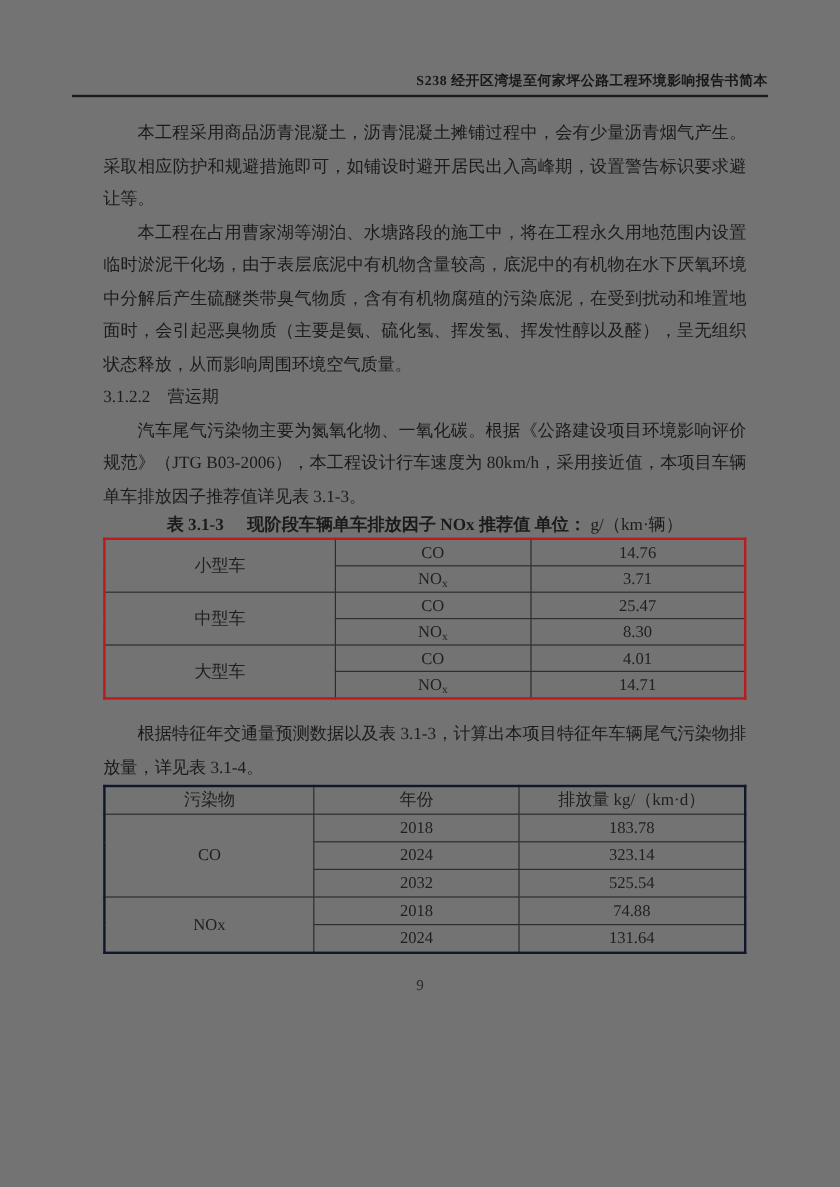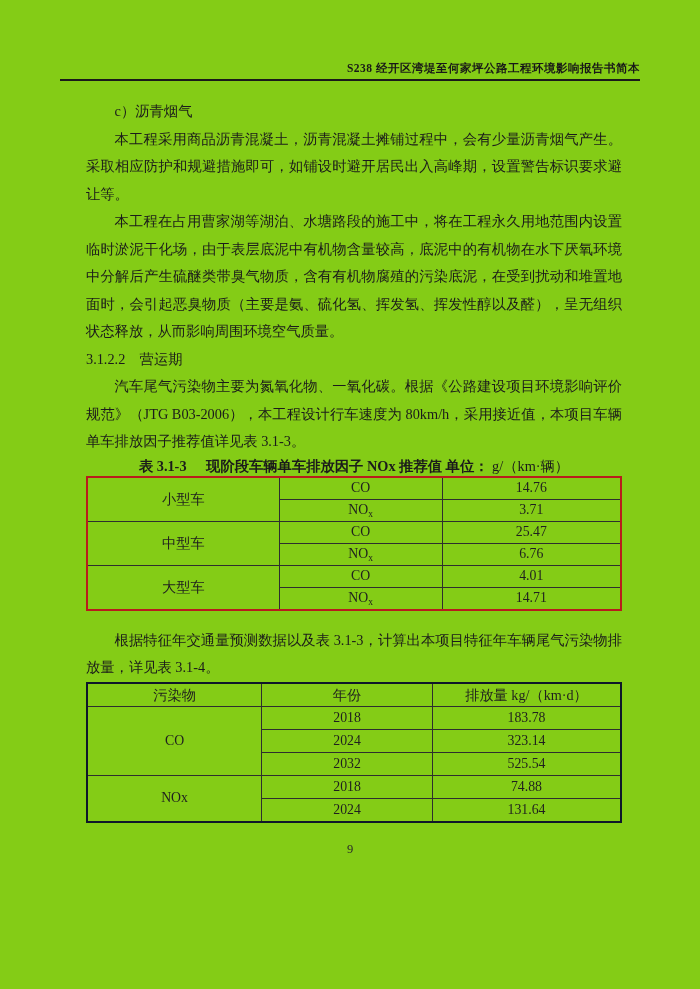--- a/index.html
+++ b/index.html
@@ -1,19 +1,19 @@
 <!DOCTYPE html>
 <html><head>
 <meta charset="utf-8">
 <style>
   html,body{margin:0;padding:0;background:#ffffff;}
   .page{
     position:relative;
     width:700px;height:989px;
-    background:#84cc16;
+    background:#737373;
     font-family:"Liberation Serif","DejaVu Serif",serif;
     color:#1b1b1b;
     overflow:hidden;
     box-sizing:border-box;
   }
   .page-header{
     padding-top:60px;
     margin:0 60px;
     text-align:right;
     font-size:11.5px;
@@ -82,21 +82,20 @@
 <body>
 
 <div class="page">
 
   <div class="page-header">
     <span>S238 经开区湾堤至何家坪公路工程环境影响报告书简本</span>
   </div>
 
   <div class="content">
 
-    <p class="h-item">c）沥青烟气</p>
     <p class="para">本工程采用商品沥青混凝土，沥青混凝土摊铺过程中，会有少量沥青烟气产生。采取相应防护和规避措施即可，如铺设时避开居民出入高峰期，设置警告标识要求避让等。</p>
 
     <p class="para">本工程在占用曹家湖等湖泊、水塘路段的施工中，将在工程永久用地范围内设置临时淤泥干化场，由于表层底泥中有机物含量较高，底泥中的有机物在水下厌氧环境中分解后产生硫醚类带臭气物质，含有有机物腐殖的污染底泥，在受到扰动和堆置地面时，会引起恶臭物质（主要是氨、硫化氢、挥发氢、挥发性醇以及醛），呈无组织状态释放，从而影响周围环境空气质量。</p>
 
     <p class="h-sec">3.1.2.2　营运期</p>
     <p class="para">汽车尾气污染物主要为氮氧化物、一氧化碳。根据《公路建设项目环境影响评价规范》（JTG B03-2006），本工程设计行车速度为 80km/h，采用接近值，本项目车辆单车排放因子推荐值详见表 3.1-3。</p>
 
     <p class="caption caption-1">
       <span class="cap-label">表 3.1-3</span>
       <span class="cap-title">现阶段车辆单车排放因子 NOx 推荐值</span>
@@ -120,21 +119,21 @@
           <td><span>NO</span><sub>x</sub></td>
           <td>3.71</td>
         </tr>
         <tr>
           <td rowspan="2" class="cjk-cell">中型车</td>
           <td><span>CO</span><sub></sub></td>
           <td>25.47</td>
         </tr>
         <tr>
           <td><span>NO</span><sub>x</sub></td>
-          <td>6.76</td>
+          <td>8.30</td>
         </tr>
         <tr>
           <td rowspan="2" class="cjk-cell">大型车</td>
           <td><span>CO</span><sub></sub></td>
           <td>4.01</td>
         </tr>
         <tr>
           <td><span>NO</span><sub>x</sub></td>
           <td>14.71</td>
         </tr>

